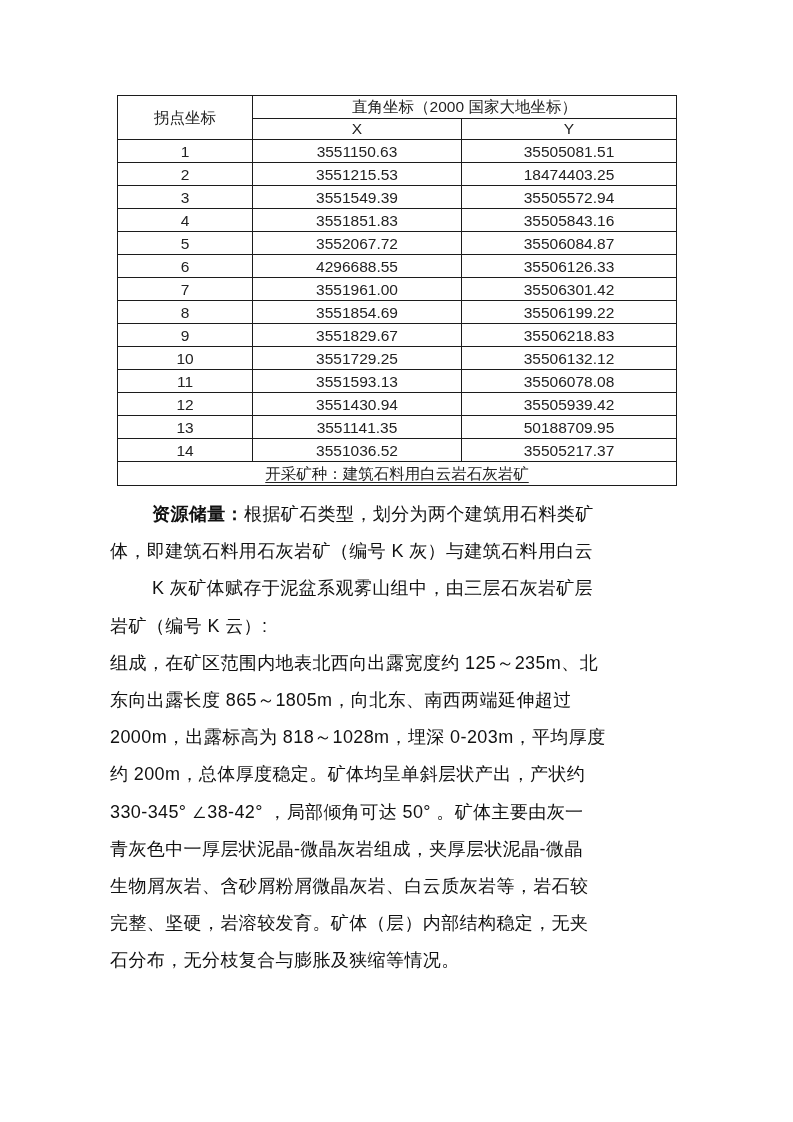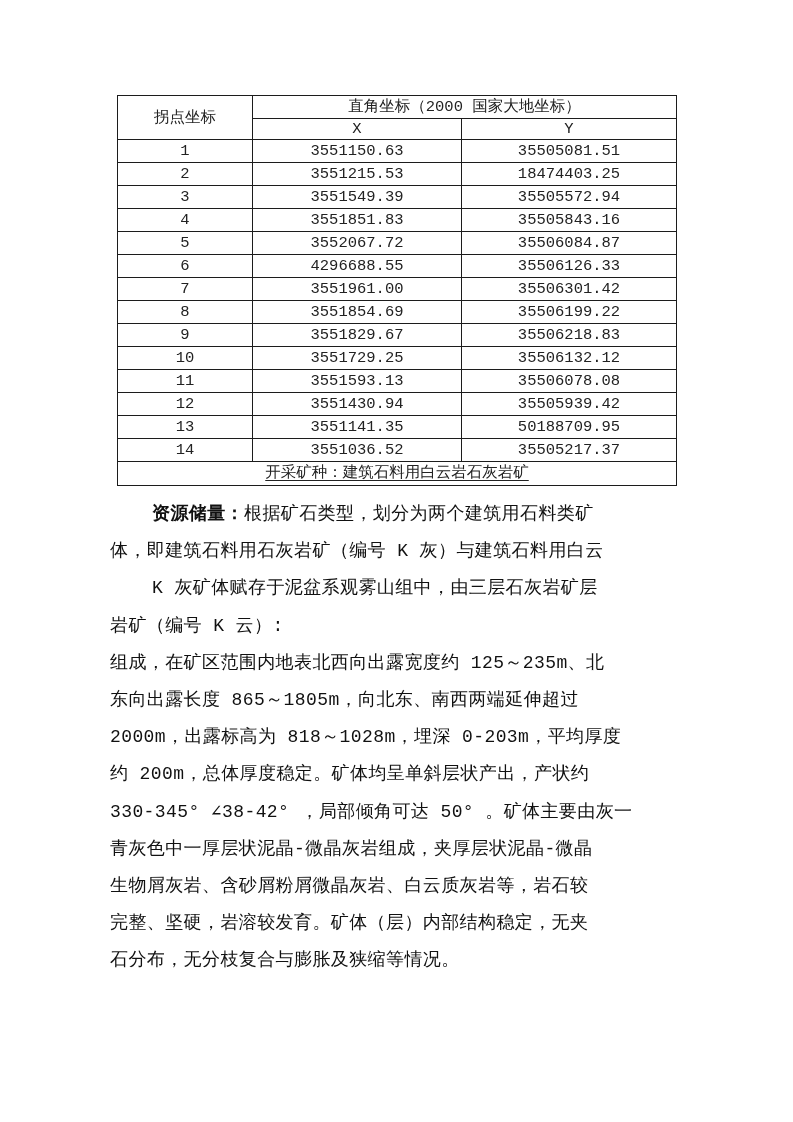--- a/index.html
+++ b/index.html
@@ -7,21 +7,21 @@
     --border:#1c1c1c;
     --paper:#ffffff;
   }
   html,body{margin:0;padding:0;background:#ffffff;}
   .page{
     position:relative;
     width:793px;
     height:996px;
     background:var(--paper);
     color:var(--ink);
-    font-family:Liberation Mono, monospace;
+    font-family:Liberation Sans, sans-serif;
     overflow:hidden;
   }
   
   table.coords{
     position:absolute;
     left:117px;
     top:95px;
     width:559px;
     border-collapse:collapse;
     table-layout:fixed;

